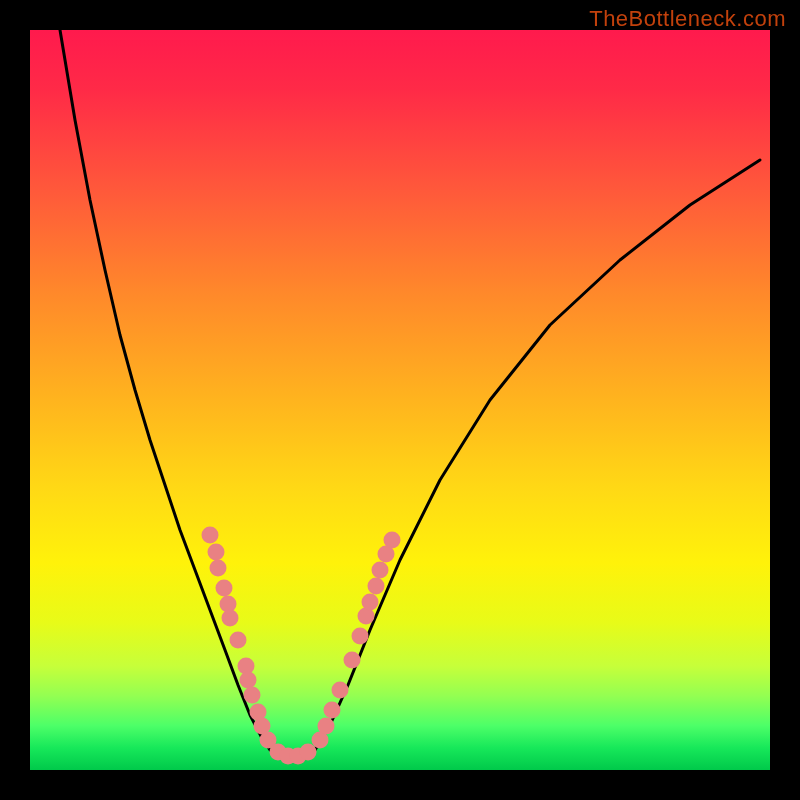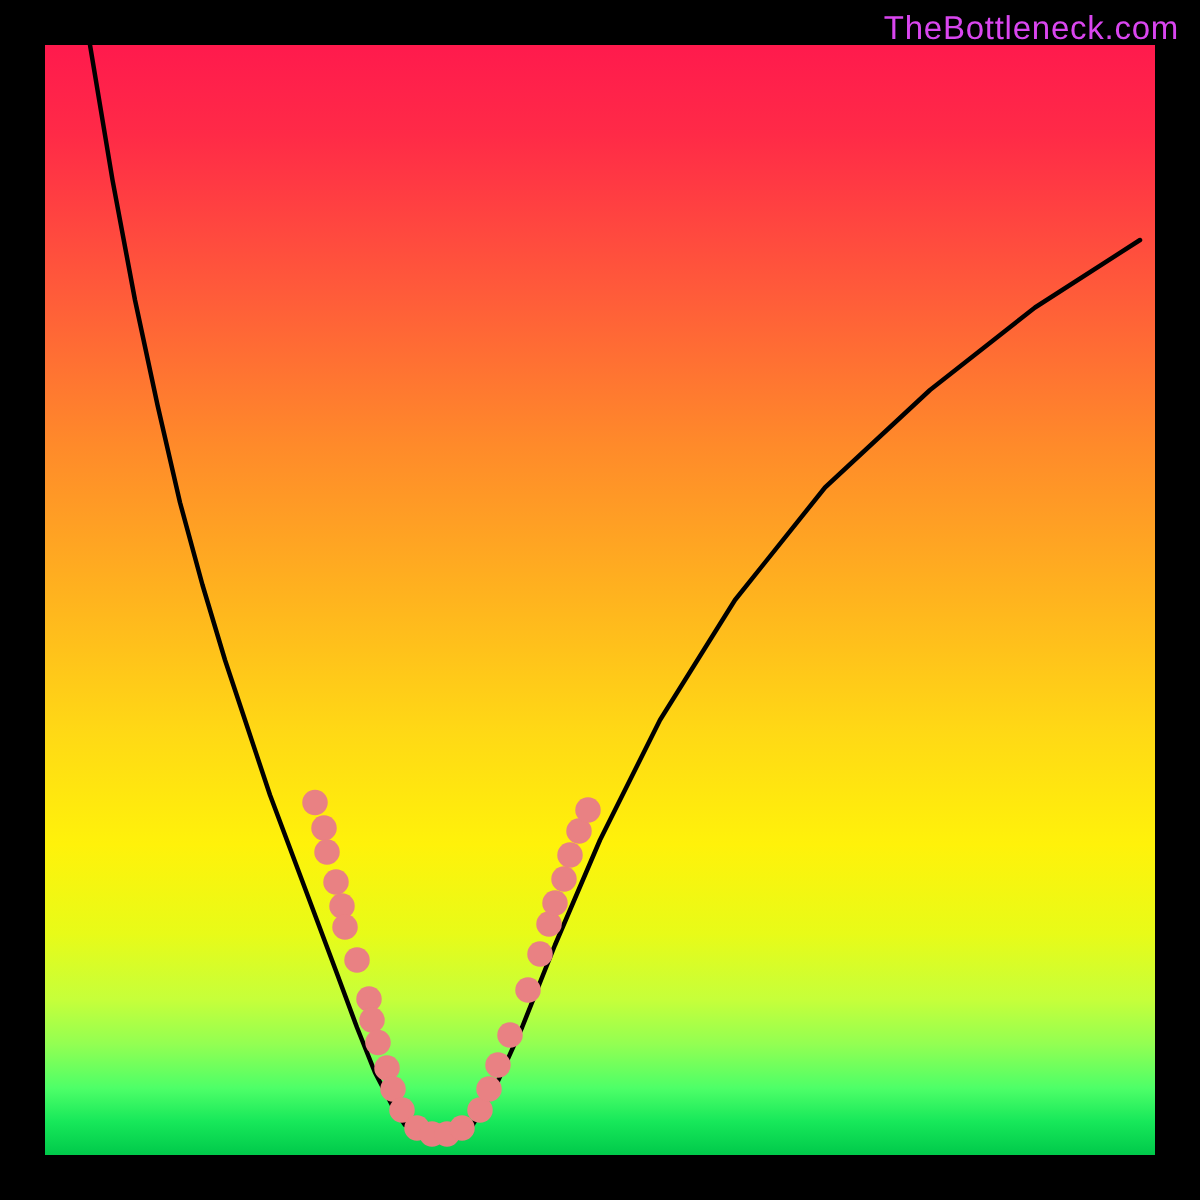--- a/index.html
+++ b/index.html
@@ -47,21 +47,21 @@
     position: absolute;
     left: 0;
     top: 0;
     width: 740px;
     height: 740px;
   }
   .attribution {
     position: absolute;
     top: 6px;
     right: 14px;
-    color: #d946ef;
+    color: #c2410c;
     font-size: 22px;
     letter-spacing: 0.5px;
     font-weight: 400;
   }
 </style>
 </head>
 <body>
 
 <div class="frame">
   <div class="plot">

